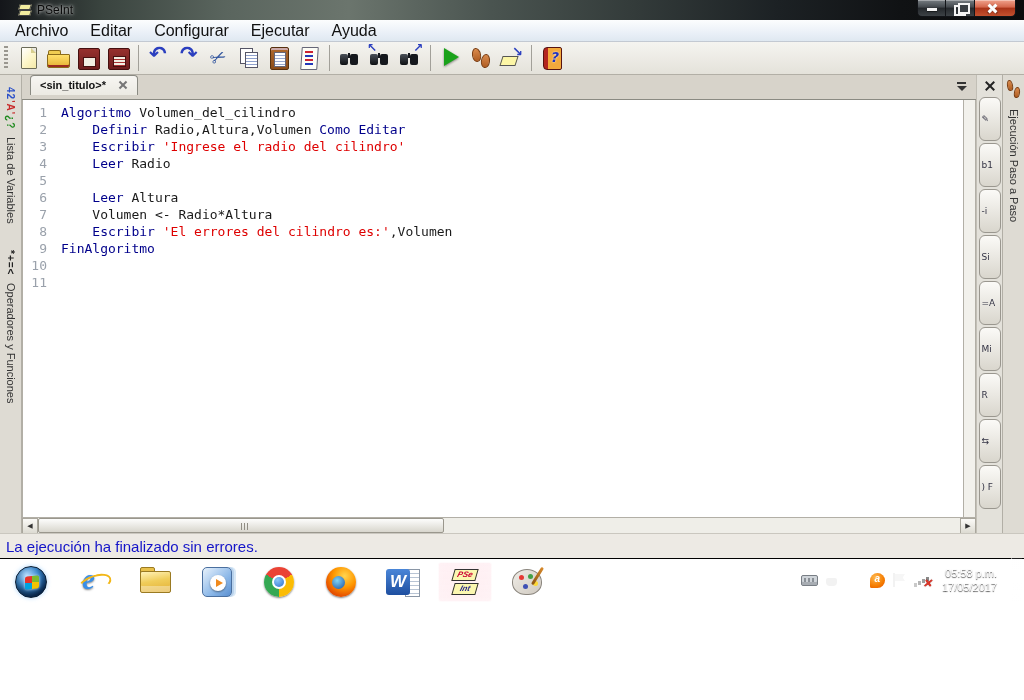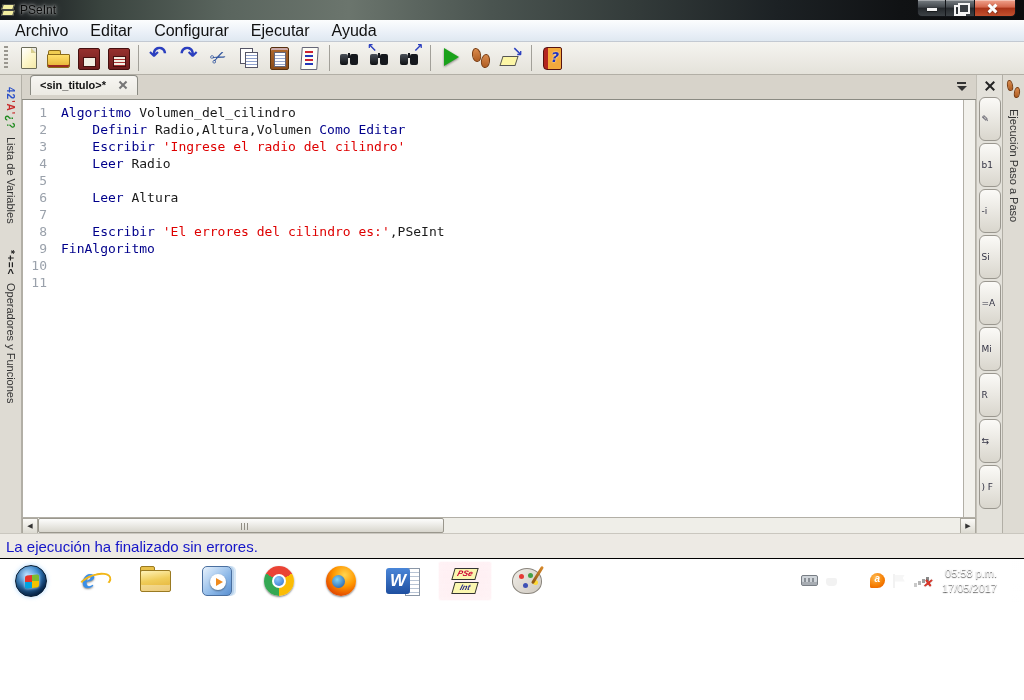--- a/index.html
+++ b/index.html
@@ -2,21 +2,21 @@
 <html><head>
 <meta charset="utf-8">
 <style>
   *{margin:0;padding:0;box-sizing:border-box}
   body{font-family:"Liberation Sans",sans-serif;background:#fff}
   .screen{position:relative;width:1024px;height:700px;background:#fff;overflow:hidden}
 
   
   .titlebar{position:absolute;top:0;left:0;width:1024px;height:20px;
     background:linear-gradient(90deg,#14161a 0%,#3a443f 10%,#5a655e 22%,#6b756d 34%,#4a5450 48%,#333b3a 62%,#1c2124 76%,#101214 88%,#0b0c0d 100%);
-    display:flex;align-items:center;padding-left:0}
+    display:flex;align-items:center;padding-left:17px}
   .app-icon{width:14px;height:14px;position:relative;display:inline-block}
   .app-icon::before,.app-icon::after{content:"";position:absolute;left:2px;width:10px;height:4px;background:#f3eda0;border:1px solid #444;transform:skewX(-18deg)}
   .app-icon::before{top:1px}.app-icon::after{top:7px}
   .title-text{font-size:12px;color:#0a0a0a;margin-left:6px;text-shadow:0 0 3px rgba(255,255,255,.8),0 0 6px rgba(255,255,255,.55)}
   .winbtns{position:absolute;right:8px;top:0;display:flex}
   .wb{height:17px;border:1px solid #121418;border-top:none;position:relative;
       background:linear-gradient(#777d82,#42474c 45%,#24282c 50%,#3c4145);box-shadow:inset 0 1px 0 rgba(255,255,255,.35)}
   .wb.min{width:29px;border-radius:0 0 0 5px}
   .wb.max{width:28px;border-left:none;border-right:none}
   .wb.close{width:42px;border-radius:0 0 5px 0;
@@ -121,21 +121,21 @@
   .block-btn .frag{font-family:"DejaVu Sans",sans-serif;white-space:nowrap}
 
   
   .statusbar{position:absolute;top:533px;left:0;width:1024px;height:25px;background:#edeae4;border-top:1px solid #cac7bf;
      display:flex;align-items:center;padding-left:6px}
   .statusbar span{font-size:15px;color:#1414c8}
 
   
   .taskbar{position:absolute;top:558px;left:0;width:1024px;height:44px;
     background:linear-gradient(90deg,#060607 0%,#0d0c11 8%,#241018 16%,#47202c 28%,#5c2838 44%,#6b3147 58%,#5a2738 70%,#431b2a 82%,#2a1019 92%,#140홍? 100%);
-    border-top:1px solid #000;display:flex;align-items:center;padding-left:4px;box-shadow:inset 0 1px 0 rgba(255,255,255,.13)}
+    border-top:1px solid #000;display:flex;align-items:flex-end;padding-left:4px;box-shadow:inset 0 1px 0 rgba(255,255,255,.13)}
   .task-apps{display:flex;align-items:center;gap:8px}
   .task-btn{width:54px;height:40px;display:flex;align-items:center;justify-content:center;border-radius:3px;border:1px solid transparent}
   .task-btn.open{background:linear-gradient(rgba(255,255,255,.30),rgba(255,255,255,.08));border:1px solid rgba(255,255,255,.45);box-shadow:inset 0 0 8px rgba(255,255,255,.22)}
   .task-btn.active{background:linear-gradient(rgba(255,230,236,.60),rgba(255,205,215,.28));border:1px solid rgba(255,255,255,.7)}
   .tic{position:relative;display:inline-block}
   .tic-start{width:32px;height:32px;border-radius:50%;border:1px solid #061a30;
      background:radial-gradient(circle at 35% 28%,#b5dcff,#3e8fd6 40%,#0c3d78 75%,#062043);box-shadow:inset 0 -4px 8px rgba(0,0,0,.5),0 0 4px rgba(120,190,255,.6)}
   .tic-start::after{content:"";position:absolute;left:9px;top:9px;width:14px;height:13px;border-radius:2px;transform:skewY(-6deg);
      background:conic-gradient(#7dbb2f 0 25%,#f3c300 0 50%,#00a3e0 0 75%,#e8332a 0);box-shadow:0 0 3px rgba(255,255,255,.8)}
   .tic-ie{width:32px;height:32px}
@@ -314,24 +314,25 @@
             </div>
             <div class="code-line">
               <span class="ln">5</span>
             </div>
             <div class="code-line">
               <span class="ln">6</span>
               <span class="ct"><span class="pl">    </span><span class="kw">Leer</span><span class="pl"> Altura</span></span>
             </div>
             <div class="code-line">
               <span class="ln">7</span>
+              <span class="ct"><span class="pl">    Volumen &lt;- Radio*Altura</span></span>
             </div>
             <div class="code-line">
               <span class="ln">8</span>
-              <span class="ct"><span class="pl">    </span><span class="kw">Escribir</span><span class="pl"> </span><span class="str">'El errores del cilindro es:'</span><span class="pl">,PSeInt</span></span>
+              <span class="ct"><span class="pl">    </span><span class="kw">Escribir</span><span class="pl"> </span><span class="str">'El errores del cilindro es:'</span><span class="pl">,Volumen</span></span>
             </div>
             <div class="code-line">
               <span class="ln">9</span>
               <span class="ct"><span class="kw">FinAlgoritmo</span></span>
             </div>
             <div class="code-line">
               <span class="ln">10</span>
               <span class="ct">&nbsp;</span>
             </div>
             <div class="code-line">

